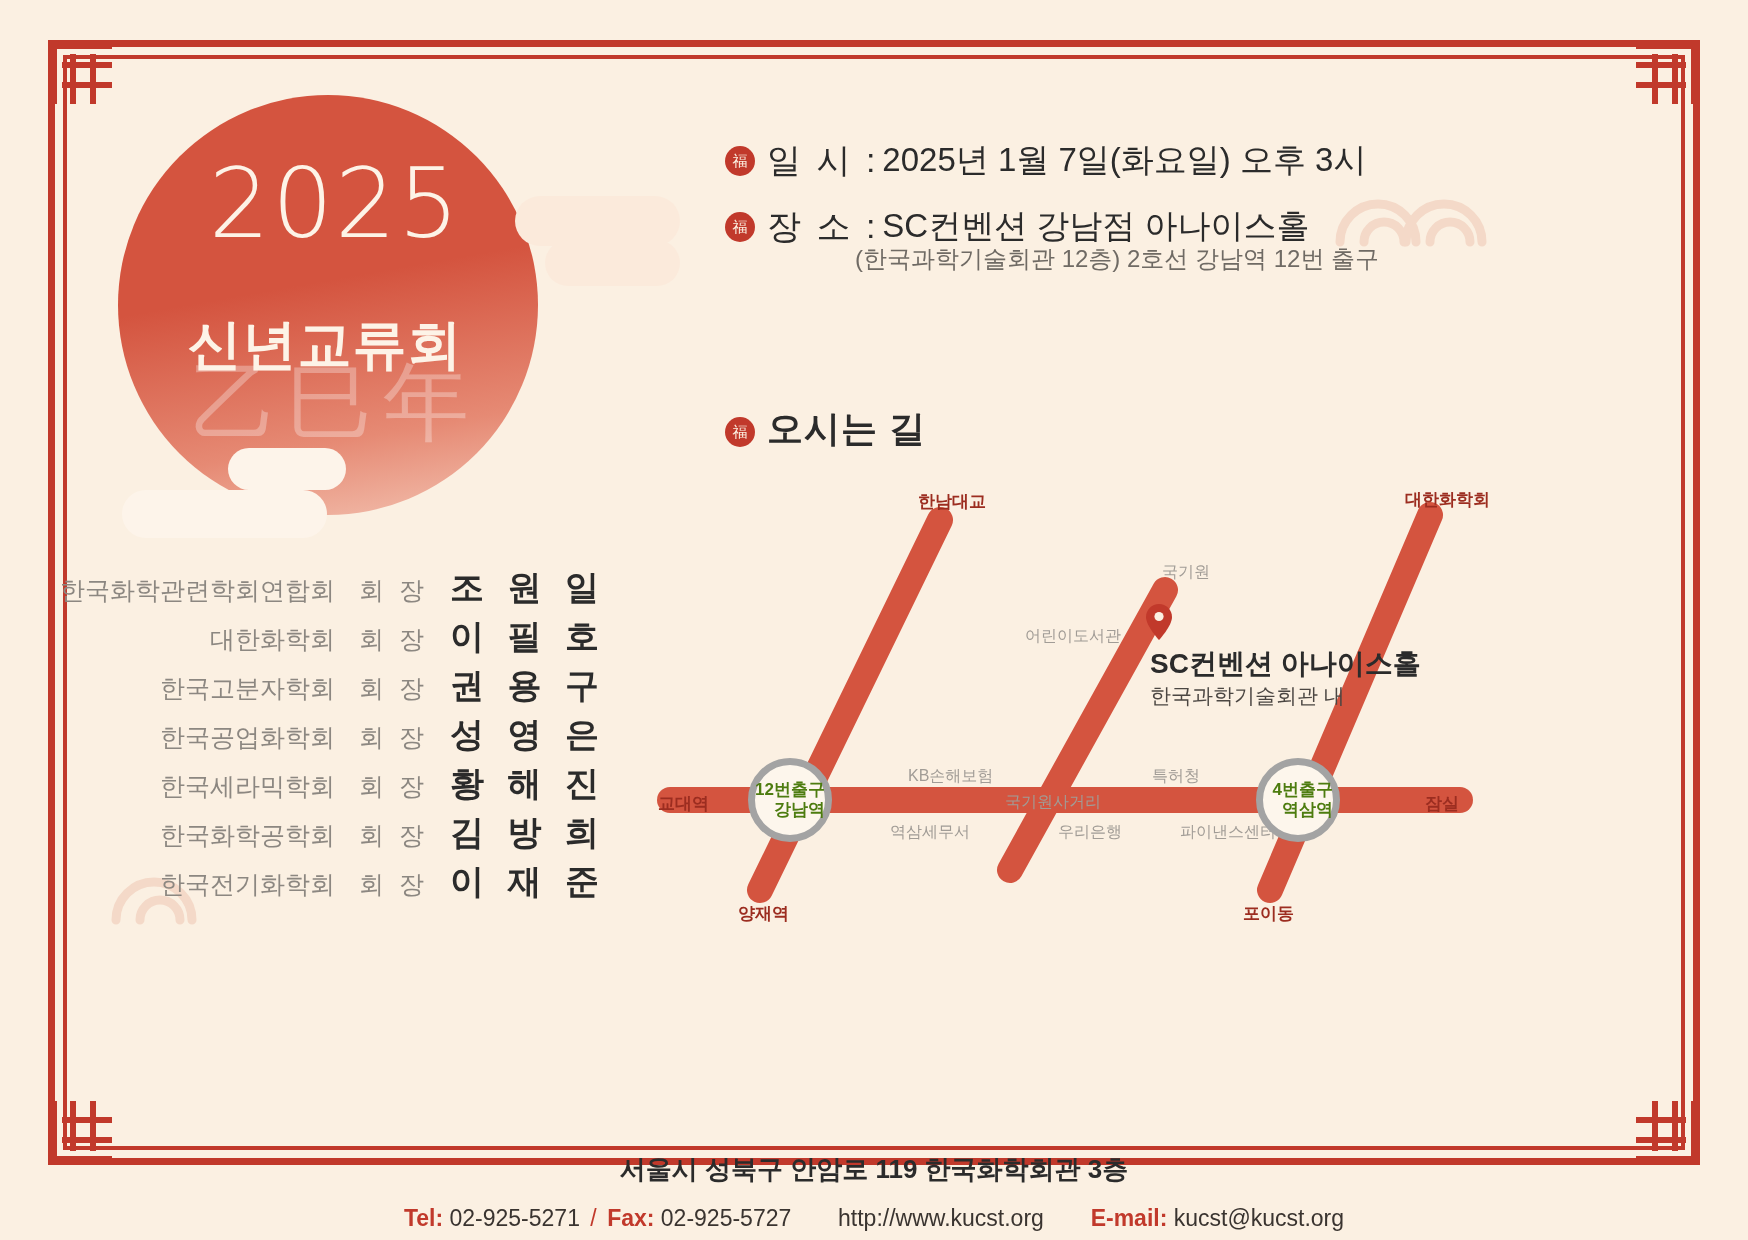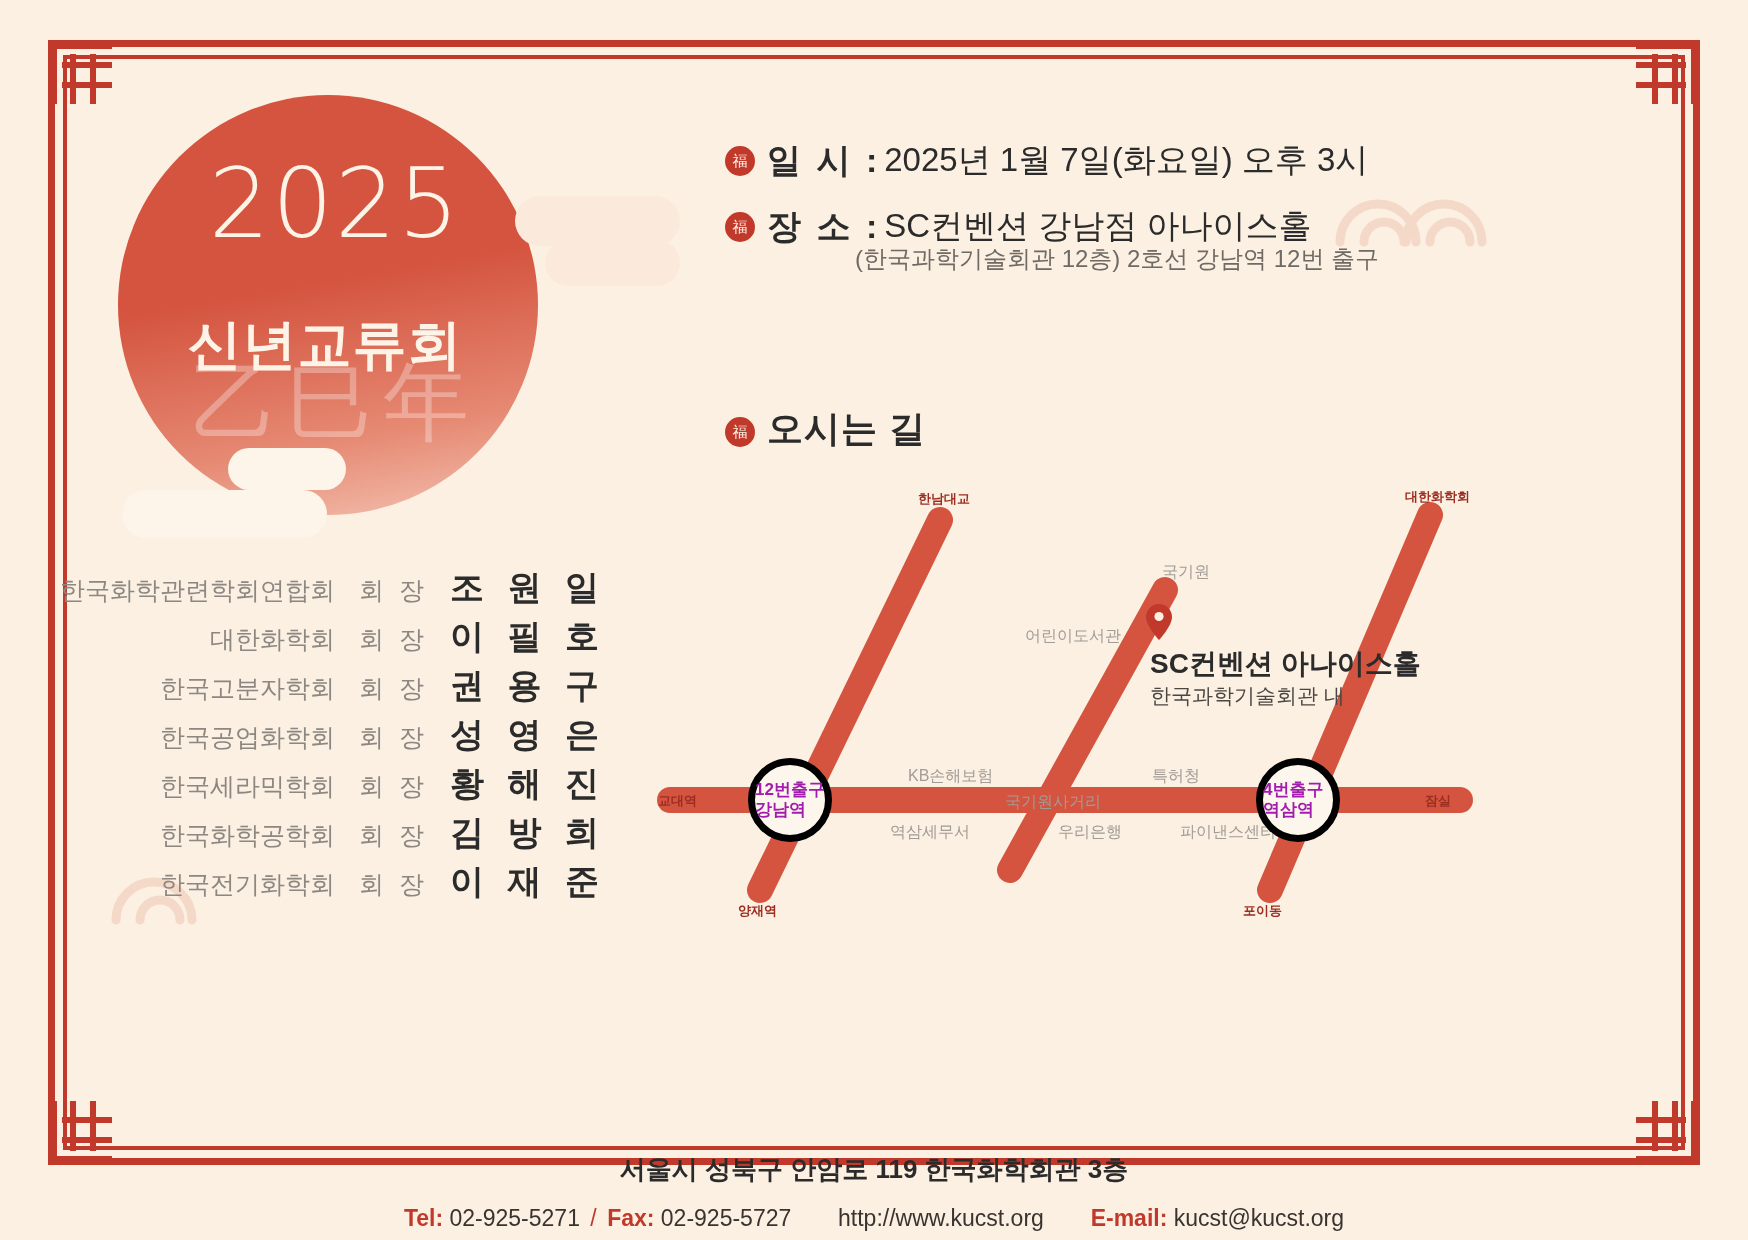--- a/index.html
+++ b/index.html
@@ -79,21 +79,21 @@
   .info { position: absolute; left: 725px; top: 138px; }
   .info-row { display: flex; align-items: flex-start; margin-bottom: 20px; }
   .fu-badge {
     width: 30px; height: 30px; border-radius: 50%;
     background: #c1392b; color: #fbf0e2;
     font-size: 15px; line-height: 30px; text-align: center;
     flex: 0 0 auto; margin-top: 8px; margin-right: 12px;
     font-family: "DejaVu Sans", sans-serif;
   }
   .info-label {
-    font-size: 34px; font-weight: 700; color: #2b2b2b;
+    font-size: 34px; font-weight: 400; color: #2b2b2b;
     letter-spacing: 3px; white-space: nowrap; margin-right: 4px;
   }
   .info-value {
     font-size: 33px; font-weight: 400; color: #2b2b2b;
     white-space: nowrap;
   }
   .info-note {
     position: absolute; left: 130px; top: 105px;
     font-size: 24px; color: #6f6a64; white-space: nowrap;
   }
@@ -126,27 +126,27 @@
     margin-left: 22px; white-space: nowrap;
   }
 
   
   .map { position: absolute; left: 640px; top: 470px; width: 860px; height: 470px; }
   .map svg { display: block; }
   .map-label {
     position: absolute; font-size: 16px; color: #a19c96; white-space: nowrap;
   }
   .map-label.red {
-    color: #9c2d20; font-weight: 700; font-size: 13px;
+    color: #9c2d20; font-weight: 700; font-size: 17px;
   }
   .map-station {
     position: absolute; width: 84px; height: 84px; border-radius: 50%;
-    background: #fdf6ec; border: 7px solid #000000;
-    display: flex; flex-direction: column; align-items: flex-start; justify-content: center;
-    color: #a21caf; font-weight: 700; font-size: 17px; line-height: 1.18;
+    background: #fdf6ec; border: 7px solid #a3a3a3;
+    display: flex; flex-direction: column; align-items: flex-end; justify-content: center;
+    color: #4d7c0f; font-weight: 700; font-size: 17px; line-height: 1.18;
   }
   .venue-name {
     position: absolute; font-size: 28px; font-weight: 700; color: #2b2b2b; white-space: nowrap;
   }
   .venue-sub {
     position: absolute; font-size: 21px; color: #4b4642; white-space: nowrap;
   }
   .pin { position: absolute; }
 
   

